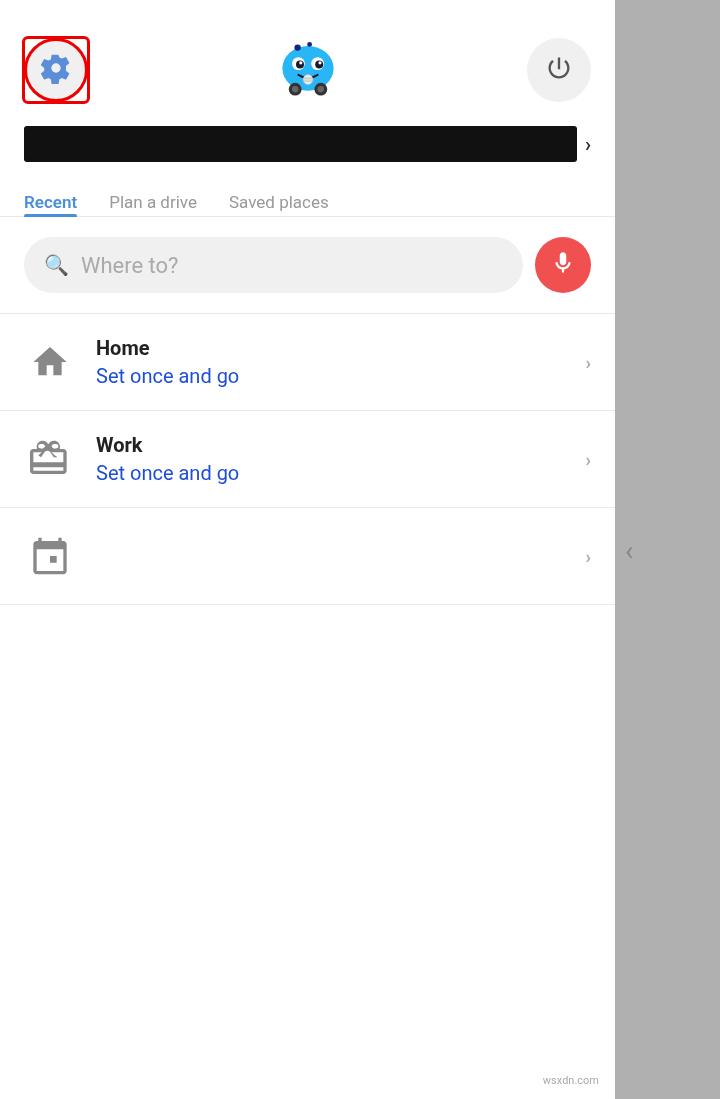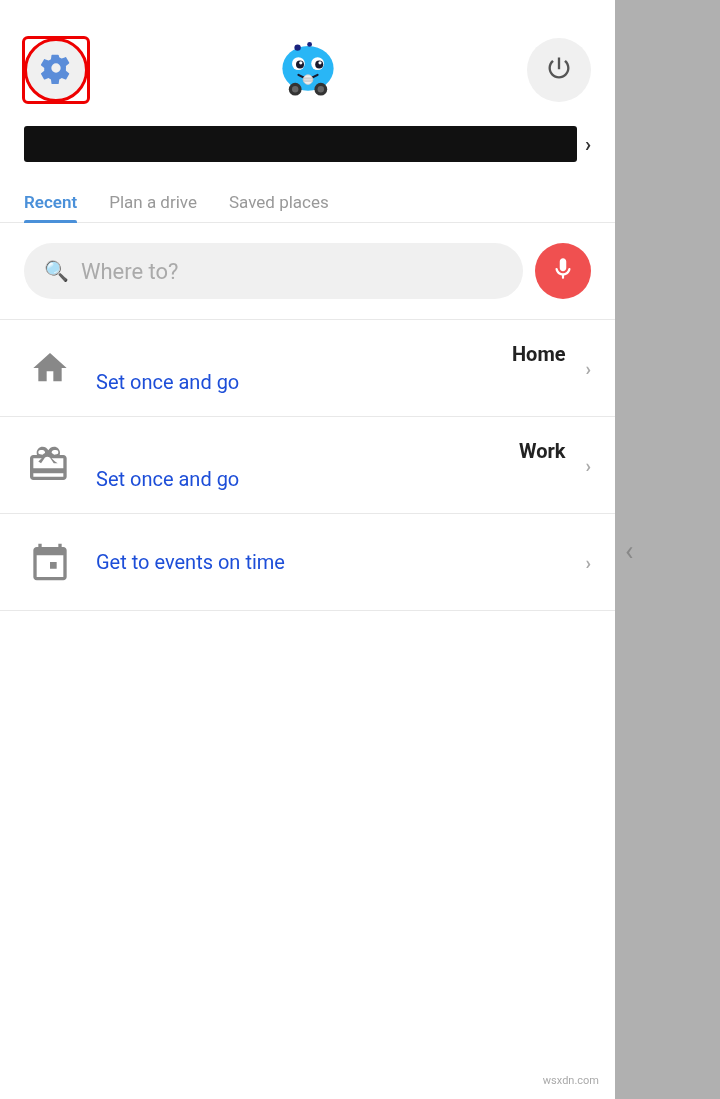--- a/index.html
+++ b/index.html
@@ -131,21 +131,21 @@
     
     .tabs {
       display: flex;
       padding: 0 24px;
       border-bottom: 1px solid #e8e8e8;
       margin-bottom: 0;
       gap: 32px;
     }
 
     .tab {
-      padding: 10px 0 10px 0;
+      padding: 10px 0 4px 0;
       font-size: 17px;
       color: #999;
       cursor: pointer;
       position: relative;
       white-space: nowrap;
     }
 
     .tab.active {
       color: #4a90d9;
       font-weight: 600;
@@ -241,21 +241,20 @@
 
     .list-item-text {
       flex: 1;
     }
 
     .list-item-title {
       font-size: 20px;
       font-weight: 700;
       color: #222;
       margin-bottom: 4px;
-      text-align: right;
     }
 
     .list-item-subtitle {
       font-size: 20px;
       color: #1d4ed8;
     }
 
     .list-item-chevron {
       color: #aaa;
       font-size: 18px;
@@ -387,21 +386,20 @@
 
   <div class="list-divider"></div>
 
   <div class="list-item">
     <div class="list-item-icon">
       <svg viewBox="0 0 24 24">
         <path d="M20 3h-1V1h-2v2H7V1H5v2H4c-1.1 0-2 .9-2 2v16c0 1.1.9 2 2 2h16c1.1 0 2-.9 2-2V5c0-1.1-.9-2-2-2zm0 18H4V8h16v13zm-4-9h-4v4h4v-4z"></path>
       </svg>
     </div>
     <div class="list-item-text">
-      <div class="list-item-subtitle">Get to events on time</div>
     </div>
     <span class="list-item-chevron">›</span>
   </div>
 
   <div class="list-divider"></div>
 
   <div class="watermark">wsxdn.com</div>
 </div>
 
 <div class="side-panel">

